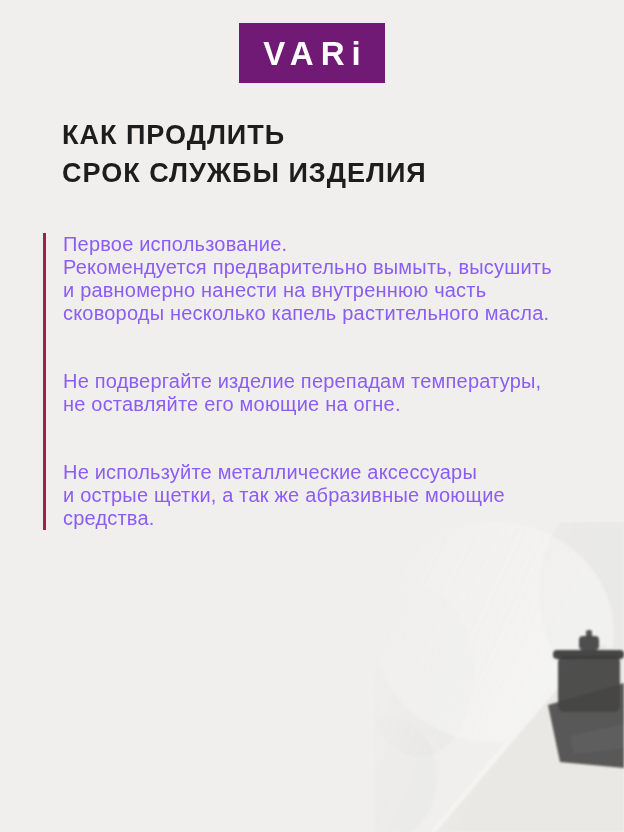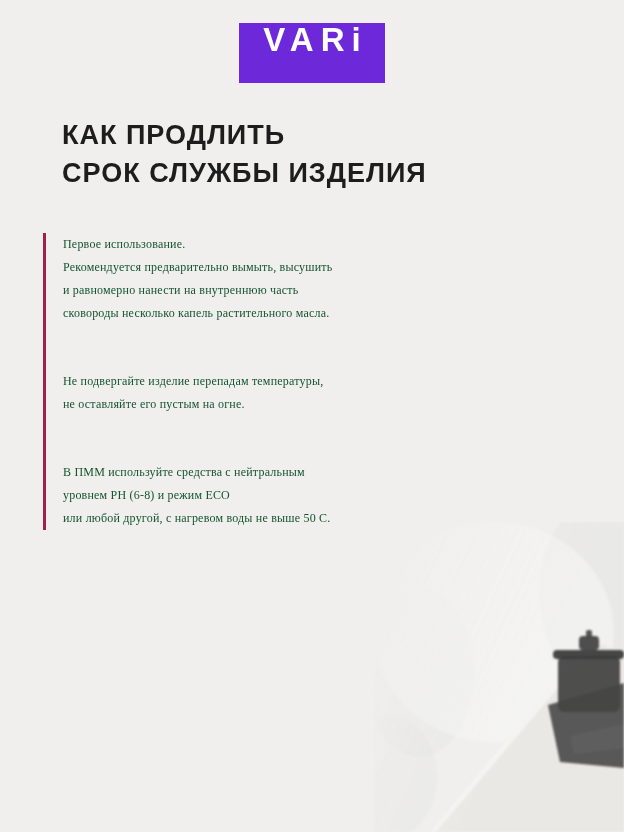--- a/index.html
+++ b/index.html
@@ -14,23 +14,24 @@
 
   .content {
     position: relative;
     z-index: 2;
   }
 
   
   .logo-box {
     width: 146px;
     height: 60px;
-    background: #6d28d9;
+    background: #701a75;
     margin: 23px auto 0 auto;
     display: flex;
+    align-items: center;
     justify-content: center;
   }
   .logo-text {
     color: #ffffff;
     font-size: 33px;
     font-weight: 700;
     letter-spacing: 7px;
     padding-left: 7px; 
     line-height: 1;
   }
@@ -46,27 +47,26 @@
     white-space: pre-line;
   }
 
   
   .tips {
     margin: 41px 28px 0 43px;
     border-left: 3px solid #a02048;
     padding-left: 17px;
   }
   .tip {
-    font-size: 12px;
+    font-size: 20px;
     line-height: 23px;
-    color: #14532d;
+    color: #8b5cf6;
     letter-spacing: 0.2px;
     margin: 0 0 45px 0;
     white-space: pre-line;
-    font-family: Liberation Serif, serif;
   }
   .tip:last-child { margin-bottom: 0; }
 
   
   .photo {
     position: absolute;
     right: 0;
     bottom: 0;
     width: 250px;
     height: 310px;
@@ -113,19 +113,19 @@
 
   <h1 class="page-title">КАК ПРОДЛИТЬ
 СРОК СЛУЖБЫ ИЗДЕЛИЯ</h1>
 
   <section class="tips">
     <p class="tip">Первое использование.
 Рекомендуется предварительно вымыть, высушить
 и равномерно нанести на внутреннюю часть
 сковороды несколько капель растительного масла.</p>
     <p class="tip">Не подвергайте изделие перепадам температуры,
-не оставляйте его пустым на огне.</p>
-    <p class="tip">В ПММ используйте средства с нейтральным
-уровнем PH (6-8) и режим ECO
-или любой другой, с нагревом воды не выше 50 С.</p>
+не оставляйте его моющие на огне.</p>
+    <p class="tip">Не используйте металлические аксессуары
+и острые щетки, а так же абразивные моющие
+средства.</p>
   </section>
 
 </div>
 
 </body></html>

